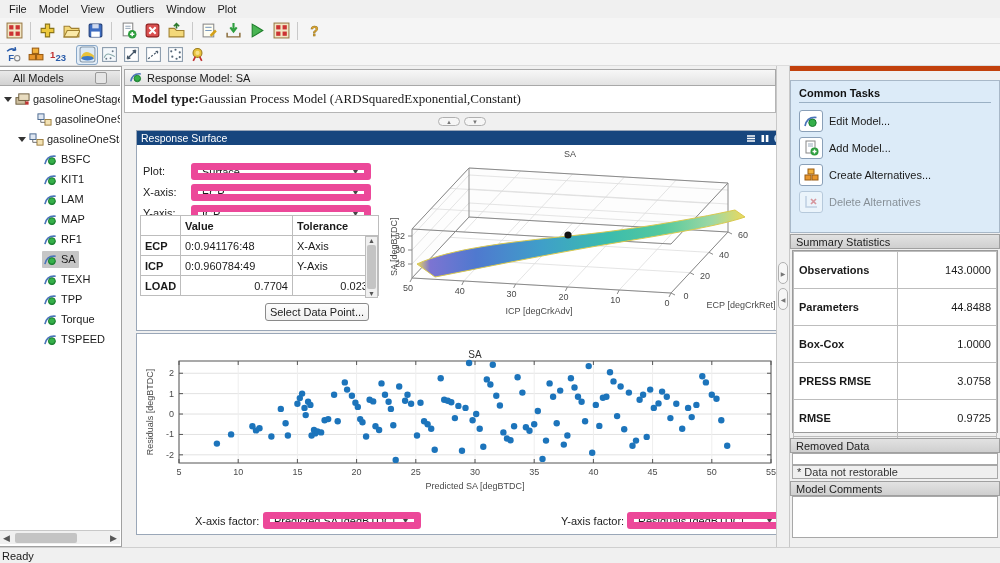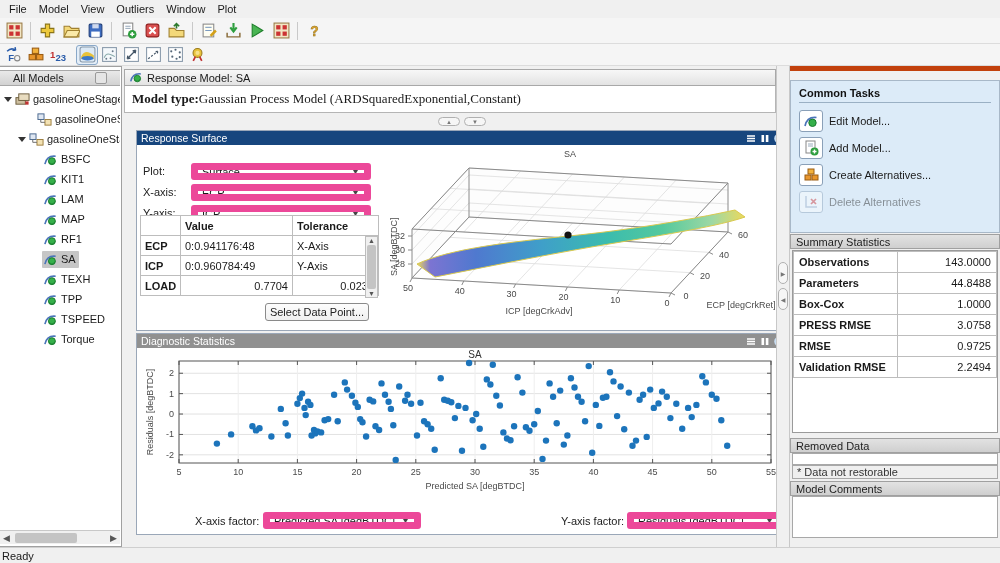--- a/index.html
+++ b/index.html
@@ -70,21 +70,21 @@
   #common-tasks{position:absolute;left:0;top:9px;width:210px;height:153px;background:#dcebf8;border:1px solid #a8b8c8;padding:6px 8px}
   #common-tasks h3{font-size:11px;margin-bottom:3px;color:#111}
   #common-tasks hr{border:none;border-top:1px solid #9ab0c4;margin-bottom:4px}
   .task{display:flex;align-items:center;height:27px}
   .task-btn{width:24px;height:22px;border:1px solid #8aa0b8;border-radius:3px;background:#fff;display:flex;align-items:center;justify-content:center;margin-right:6px}
   .task-btn svg{width:16px;height:16px}
   .task.disabled{opacity:.45}
   .sect-hdr{position:absolute;left:0;width:210px;height:15px;background:linear-gradient(#e2e2e2,#cfcfcf);border:1px solid #a0a0a0;display:flex;align-items:center;padding-left:5px;color:#222}
   #summary-table{position:absolute;left:2px;top:179px;width:206px;height:183px;background:#fff;border:1px solid #9a9a9a}
   #summary-table table{width:100%;border-collapse:collapse;table-layout:fixed}
-  #summary-table td{border:1px solid #bdbdbd;height:20px;padding:4px 5px;font-size:11px}
+  #summary-table td{border:1px solid #bdbdbd;height:20px;padding:12px 5px;font-size:11px}
   #summary-table td.k{font-weight:bold;width:104px}
   #summary-table td.v{text-align:right}
   .white-box{position:absolute;left:2px;background:#fff;border:1px solid #a8a8a8;width:206px}
   #removed-note{position:absolute;left:2px;width:206px;height:14px;background:#efefef;border:1px solid #a8a8a8;display:flex;align-items:center;padding-left:4px;color:#333}
   
   #surface-svg{position:absolute;left:252px;top:15px}
   #scatter-svg{position:absolute;left:6px;top:15px}
   text{font-family:"Liberation Sans",sans-serif}
   
   .factor-label{position:absolute;top:181px;color:#222}
@@ -384,31 +384,31 @@
             <span>TPP</span>
           </span>
         </div>
         <div class="titem" style="padding-left:42px">
           <span class="tsel">
             <svg class="node" viewBox="0 0 16 16">
               <path d="M2,13 Q4,3.5 13.5,4.5" stroke="#4a74b8" stroke-width="1.7" fill="none"></path>
               <circle cx="9.5" cy="9.8" r="3.7" fill="#35b04a" stroke="#187a2e"></circle>
               <path d="M6,9.8 a3.6,3.6 0 0 0 7,0" stroke="#187a2e" stroke-width="0.6" fill="none"></path>
             </svg>
-            <span>TSPEED</span>
+            <span>Torque</span>
           </span>
         </div>
         <div class="titem" style="padding-left:42px">
           <span class="tsel">
             <svg class="node" viewBox="0 0 16 16">
               <path d="M2,13 Q4,3.5 13.5,4.5" stroke="#4a74b8" stroke-width="1.7" fill="none"></path>
               <circle cx="9.5" cy="9.8" r="3.7" fill="#35b04a" stroke="#187a2e"></circle>
               <path d="M6,9.8 a3.6,3.6 0 0 0 7,0" stroke="#187a2e" stroke-width="0.6" fill="none"></path>
             </svg>
-            <span>Torque</span>
+            <span>TSPEED</span>
           </span>
         </div>
       </div>
     <div class="tscroll">
       <span class="arr">◀</span>
       <span class="thumb"></span>
       <span class="arr" style="margin-left:auto">▶</span>
     </div>
   </div>
 
@@ -591,39 +591,20 @@
           <line x1="339" y1="86" x2="343" y2="88" stroke="#8a8a8a"></line>
           <text x="354" y="92" font-size="9" fill="#4a4a4a" text-anchor="middle">60</text>
           <text x="150" y="168" font-size="9" fill="#4a4a4a" text-anchor="middle">ICP [degCrkAdv]</text>
           <text x="352" y="162" font-size="9" fill="#4a4a4a" text-anchor="middle">ECP [degCrkRet]</text>
           <text x="181" y="11" font-size="9" fill="#4a4a4a" text-anchor="middle">SA</text>
           <text x="8" y="130" font-size="9" fill="#4a4a4a" transform="rotate(-90 8 130)">SA [degBTDC]</text>
         </svg>
     </div>
 
     <div id="diag-pane" class="pane">
-      <div class="ptitle gray">
-        <span class="t">Diagnostic Statistics</span>
-        <span class="pane-btns" id="diag-btns">
-            <svg viewBox="0 0 12 11">
-              <rect width="12" height="11" fill="none"></rect>
-              <line x1="2" y1="3" x2="10" y2="3" stroke="#fff" stroke-width="1.5"></line>
-              <line x1="2" y1="5.5" x2="10" y2="5.5" stroke="#fff" stroke-width="1.5"></line>
-              <line x1="2" y1="8" x2="10" y2="8" stroke="#fff" stroke-width="1.5"></line>
-            </svg>
-            <svg viewBox="0 0 12 11">
-              <rect x="2.5" y="2" width="2.6" height="7" fill="#fff"></rect>
-              <rect x="6.8" y="2" width="2.6" height="7" fill="#fff"></rect>
-            </svg>
-            <svg viewBox="0 0 12 11">
-              <circle cx="6" cy="5.5" r="4.8" fill="#c9def2"></circle>
-              <path d="M4,3.5 l4,4 M8,3.5 l-4,4" stroke="#5a7a9a" stroke-width="1.5"></path>
-            </svg>
-          </span>
-      </div>
       <svg id="scatter-svg" width="642" height="162" viewBox="0 0 642 162">
           <line x1="36" y1="105.84" x2="628" y2="105.84" stroke="#e2e2e2"></line>
           <line x1="36" y1="85.44" x2="628" y2="85.44" stroke="#e2e2e2"></line>
           <line x1="36" y1="65.03999999999999" x2="628" y2="65.03999999999999" stroke="#e2e2e2"></line>
           <line x1="36" y1="44.64" x2="628" y2="44.64" stroke="#e2e2e2"></line>
           <line x1="36" y1="24.239999999999995" x2="628" y2="24.239999999999995" stroke="#e2e2e2"></line>
           <line x1="36" y1="12" x2="36" y2="114" stroke="#eeeeee"></line>
           <line x1="95.2" y1="12" x2="95.2" y2="114" stroke="#eeeeee"></line>
           <line x1="154.4" y1="12" x2="154.4" y2="114" stroke="#eeeeee"></line>
           <line x1="213.6" y1="12" x2="213.6" y2="114" stroke="#eeeeee"></line>

